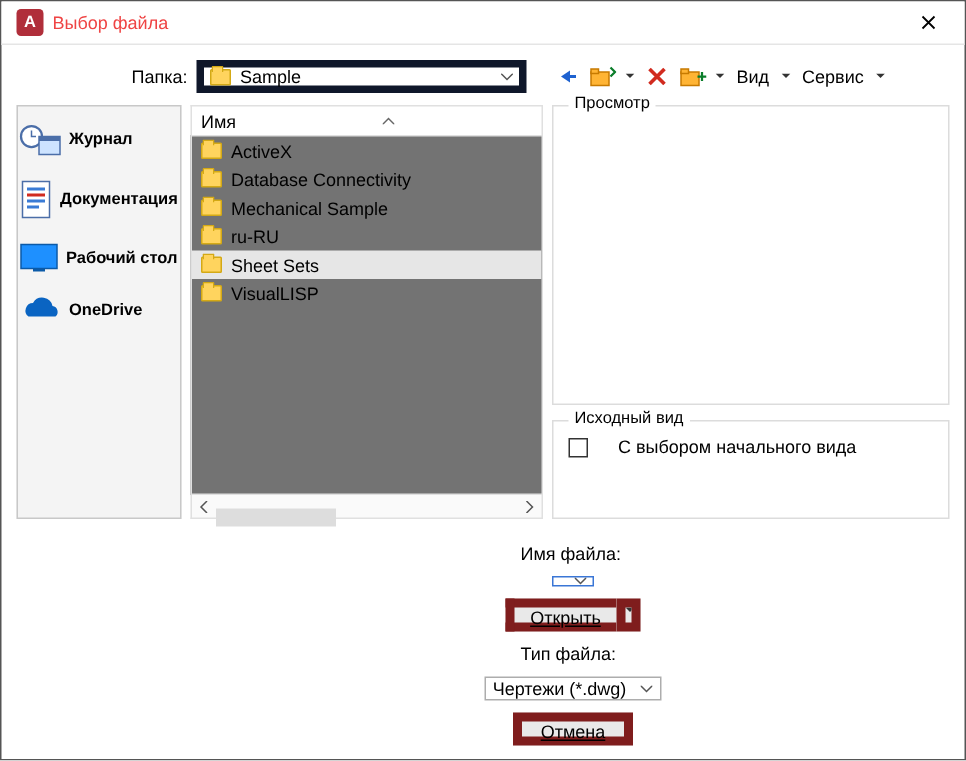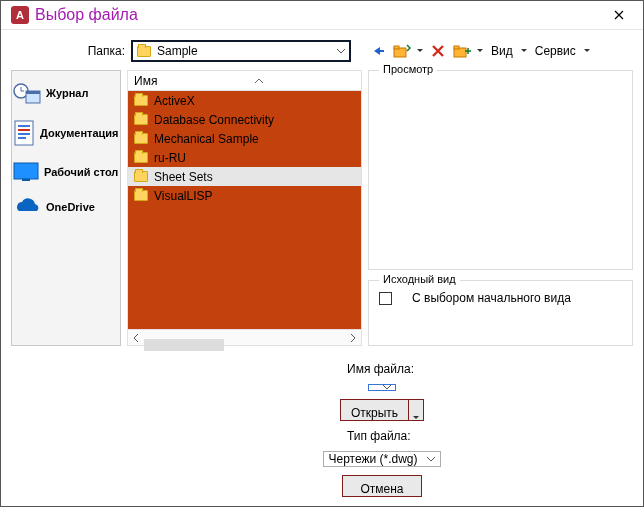--- a/index.html
+++ b/index.html
@@ -1,39 +1,39 @@
 <!DOCTYPE html>
 <html><head>
 <meta charset="utf-8">
 <style>
   * { box-sizing: border-box; font-family: "Segoe UI", Tahoma, sans-serif; font-size: 12px; }
   body { margin: 0; background: #fff; }
   .window { width: 644px; height: 507px; border: 1px solid #555; display: flex; flex-direction: column; background:#fff;}
   .titlebar { height: 30px; display: flex; align-items: center; padding: 0 4px; background: #fff; border-bottom: 1px solid #e5e5e5;}
   .app-icon { width: 18px; height: 18px; background:#b02e3a; border-radius:3px; display:flex;align-items:center;justify-content:center;color:#fff;font-weight:bold;font-size:11px;margin:0 6px;}
-  .title-text { flex:1; color:#a21caf; font-size:16px;}
+  .title-text { flex:1; color:#ef4444; font-size:12px;}
   .win-btn { width:40px; height:28px; display:flex; align-items:center; justify-content:center;}
   .body { flex:1; display:flex; flex-direction:column; padding:8px 10px 10px 10px; position:relative;}
   .row-folder { display:flex; align-items:center; height:26px; margin-bottom:6px;padding-left:70px;}
   .lbl { text-align:right; margin-right:6px;}
-  .folder-combo { display:flex; align-items:center; width:220px; height:22px; border:2px solid #0f172a; background:#fff; padding:0 4px;}
+  .folder-combo { display:flex; align-items:center; width:220px; height:22px; border:5px solid #0f172a; background:#fff; padding:0 4px;}
   .folder-combo .chev { margin-left:auto;}
   .toolbar { display:flex; align-items:center; gap:2px; margin-left:16px;}
   .tbtn { width:22px; height:22px; display:flex; align-items:center; justify-content:center;border:1px solid transparent;}
   .dd-caret{width:10px;display:flex;align-items:center;justify-content:center;}
   .tmenu { display:flex; align-items:center; gap:3px; padding:0 4px;}
   .content { flex:1; display:flex; gap:6px; min-height:0;}
   .places { width:110px; border:1px solid #c8c8c8; background:#f4f4f4; display:flex;flex-direction:column; gap:14px; padding:10px 0;}
   .place { display:flex; flex-direction:row; align-items:center; gap:4px;width:100%;font-weight:bold;}
   .place-lbl { font-size:11px; text-align:center;}
   .midcol { width:235px; display:flex; flex-direction:column;}
   .listhdr { height:20px; display:flex; align-items:center; border:1px solid #e0e0e0; border-bottom:none;background:#fff;}
   .listhdr-name{padding-left:6px;}
   .listhdr-sort{margin:0 auto;color:#666;}
-  .filelist { flex:1; border:1px solid #e0e0e0; background:#c2410c; overflow:hidden;}
+  .filelist { flex:1; border:1px solid #e0e0e0; background:#737373; overflow:hidden;}
   .fitem { display:flex; align-items:center; height:19px; padding:0 6px; gap:6px;}
   .fitem.sel{ background:#e6e6e6;}
   .foldico{width:14px;height:11px;background:#ffd45e;border:1px solid #d4a915;border-radius:1px;position:relative;}
   .foldico::before{content:"";position:absolute;top:-3px;left:0;width:6px;height:3px;background:#ffd45e;border:1px solid #d4a915;border-bottom:none;border-radius:1px 1px 0 0;}
   .hscroll{height:16px;border:1px solid #e0e0e0;border-top:none;display:flex;align-items:center;background:#fafafa;}
   .hsbtn{width:16px;height:14px;display:flex;align-items:center;justify-content:center;color:#555;}
   .hstrack{flex:1;position:relative;}
   .hsthumb{position:absolute;left:0;top:1px;height:12px;width:80px;background:#ddd;}
   .rightcol{flex:1;display:flex;flex-direction:column;gap:10px;}
   .groupbox{border:1px solid #dcdcdc;position:relative;padding:10px;}
@@ -42,21 +42,21 @@
   .srcview{height:66px;}
   .chk{display:flex;align-items:center;gap:20px;}
   .chkbox{width:13px;height:13px;border:1px solid #333;background:#fff;}
   .bottom{display:flex;flex-direction:column;gap:8px;padding-left:120px;padding-top:16px;}
   .brow{display:flex;align-items:center;gap:8px;flex-direction:column;}
   .brow .blbl{width:70px;}
   .txtcombo{flex:1;height:22px;border:1px solid #3a76d6;display:flex;align-items:center;background:#fff;}
   .txtcombo.gray{border-color:#adadad;}
   .txtcombo .chev{width:18px;height:100%;display:flex;align-items:center;justify-content:center;border-left:1px solid transparent;}
   .txtcombo .txt{flex:1;padding:0 4px;overflow:hidden;white-space:nowrap;}
-  .btn{height:22px;border:1px solid #7f1d1d;background:#e9e9e9;display:flex;align-items:flex-end;justify-content:center;padding:0 10px;min-width:62px;}
+  .btn{height:22px;border:6px solid #7f1d1d;background:#e9e9e9;display:flex;align-items:flex-start;justify-content:center;padding:0 10px;min-width:62px;text-decoration:underline;}
   .btn-split{display:flex;}
   .btn-split .main{border-right:none;}
   .btn-split .dd{min-width:16px;padding:0;width:16px;}
   svg{display:block;}
 </style>
 </head>
 <body>
 
 <div class="window">
   <div class="titlebar">

